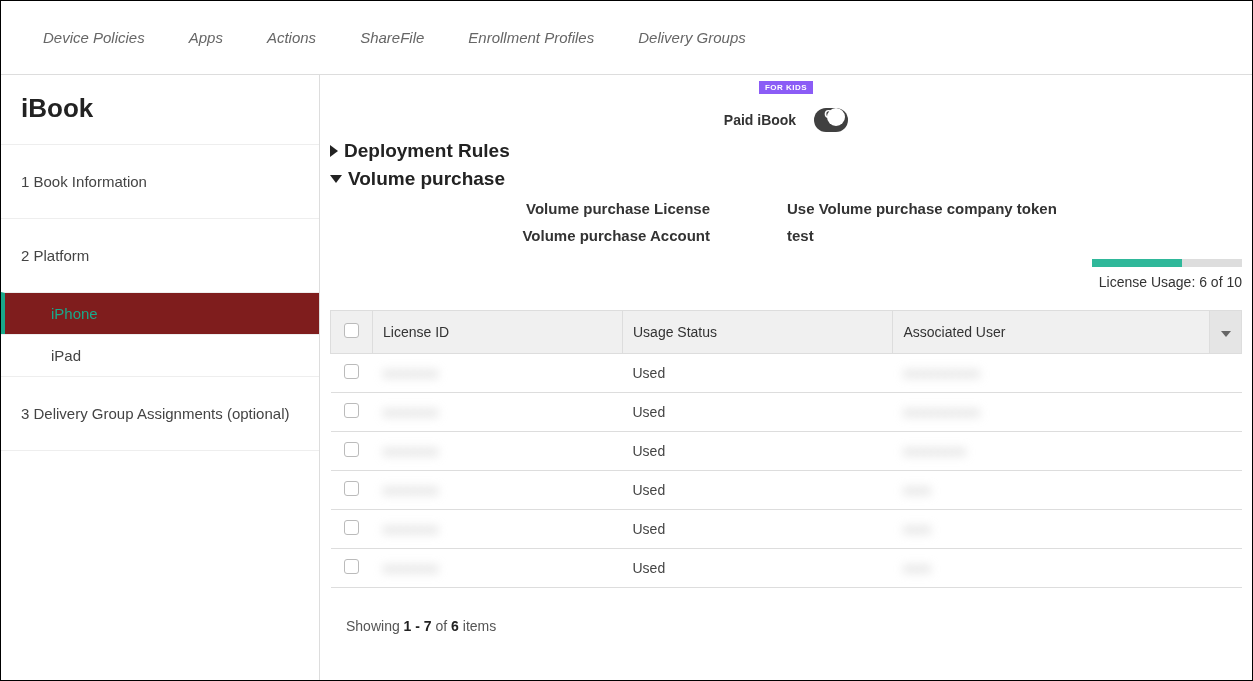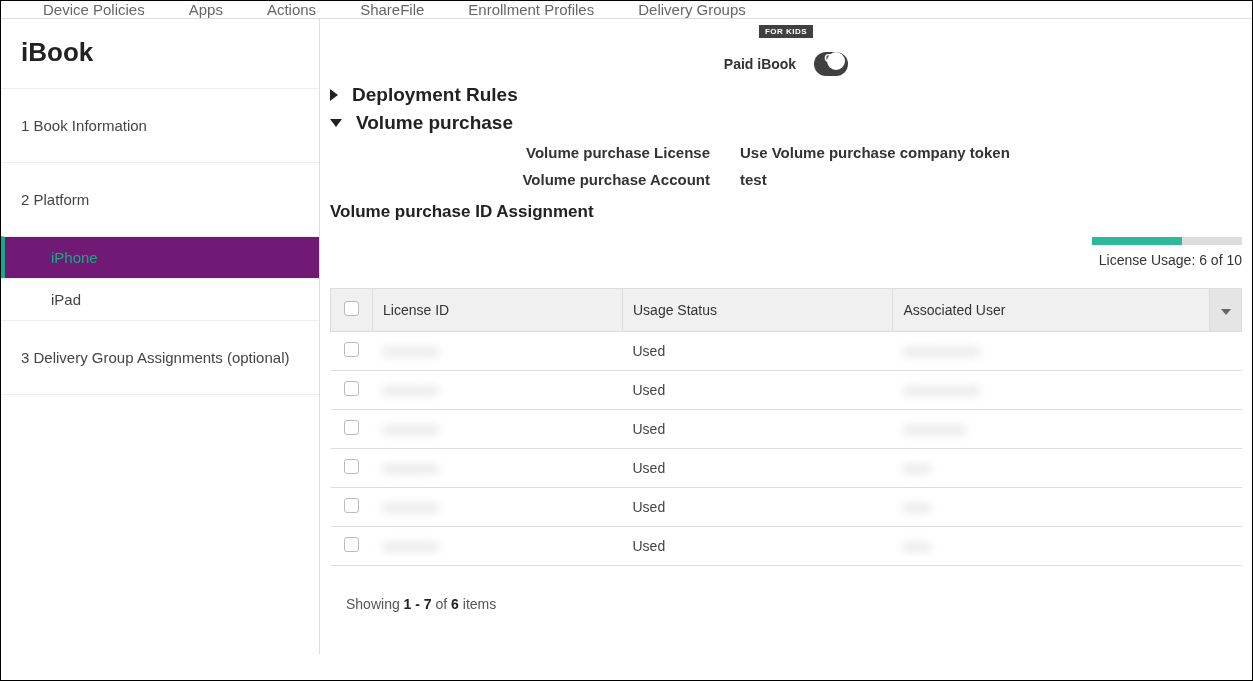--- a/index.html
+++ b/index.html
@@ -1,49 +1,49 @@
 <!DOCTYPE html>
 <html><head>
 <meta charset="utf-8">
 <style>
 * { box-sizing: border-box; margin: 0; padding: 0; }
 body { font-family: -apple-system, BlinkMacSystemFont, "Segoe UI", Helvetica, Arial, sans-serif; font-size: 14px; color: #333; background: #fff; }
 .container { width: 1253px; height: 681px; border: 1px solid #000; position: relative; overflow: hidden; }
 
 .top-tabs { display: flex; border-bottom: 1px solid #ddd; padding: 0 20px; }
-.top-tab { padding: 0 22px; color: #666; cursor: pointer; font-size: 15px; }
+.top-tab { padding: 28px 22px; color: #666; cursor: pointer; font-size: 15px; font-style: italic; }
 .top-tab.active { color: #222; font-weight: 600; border-bottom: 3px solid #222; }
 
 .main-area { display: flex; height: calc(100% - 44px); }
 
 .sidebar { width: 319px; border-right: 1px solid #ddd; display: flex; flex-direction: column; }
 .sidebar-title { font-size: 26px; font-weight: 600; padding: 18px 20px 20px 20px; color: #222; }
 .side-item { padding: 28px 20px; font-size: 15px; color: #444; border-top: 1px solid #eee; cursor: pointer; }
 .side-item:last-child { border-bottom: 1px solid #eee; }
 .side-sub { padding: 12px 20px 12px 50px; font-size: 15px; color: #444; border-top: 1px solid #eee; cursor: pointer; }
-.side-sub.active { background: #701a75; color: #1aa88a; border-left: 4px solid #1aa88a; padding-left: 46px; }
+.side-sub.active { background: #7f1d1d; color: #1aa88a; border-left: 4px solid #1aa88a; padding-left: 46px; }
 
 .content { flex: 1; padding: 0 10px 10px 10px; overflow: auto; position: relative; }
 
 .badge-area { text-align: center; margin-top: 2px; }
-.badge { display: inline-block; background: #404040; color: #fff; font-size: 8px; padding: 2px 6px; font-weight: bold; letter-spacing: 0.5px; }
+.badge { display: inline-block; background: #8b5cf6; color: #fff; font-size: 8px; padding: 2px 6px; font-weight: bold; letter-spacing: 0.5px; }
 
 .paid-row { display: flex; align-items: center; gap: 18px; justify-content: center; margin: 14px 0 8px 0; }
 .paid-label { font-weight: 600; color: #333; font-size: 14px; }
 
 .toggle { width: 34px; height: 24px; background: #404040; border-radius: 12px; position: relative; display: flex; cursor: pointer; }
 .toggle-knob { width: 18px; height: 18px; background: #fff; border-radius: 50%; position: absolute; right: 3px; }
 .toggle-text { color: #fff; font-size: 11px; font-weight: 600; margin-left: 10px; }
 
-.section-head { display: flex; align-items: center; gap: 14px; font-size: 19px; font-weight: 700; color: #222; margin: 6px 0; }
+.section-head { display: flex; align-items: center; gap: 6px; font-size: 19px; font-weight: 700; color: #222; margin: 6px 0; }
 .section-head .arrow { width: 0; height: 0; }
 .arrow.right { border-top: 6px solid transparent; border-bottom: 6px solid transparent; border-left: 8px solid #222; }
 .arrow.down { border-left: 6px solid transparent; border-right: 6px solid transparent; border-top: 8px solid #222; }
 
-.kv-row { display: flex; margin: 10px 0; }
+.kv-row { display: flex; margin: 10px 0; gap: 47px; }
 .kv-label { width: 410px; text-align: right; font-weight: 600; color: #333; font-size: 15px; padding-right: 30px; }
 .kv-value { font-weight: 600; color: #333; font-size: 15px; }
 
 .subheading { font-size: 17px; font-weight: 700; color: #222; margin: 14px 0 10px 0; }
 
 .usage-area { text-align: right; margin: 10px 0 20px 0; }
 .usage-bar { display: inline-block; width: 150px; height: 8px; background: #ddd; position: relative; vertical-align: middle; }
 .usage-fill { background: #2fb89a; height: 8px; width: 60%; }
 .usage-text { font-size: 14px; color: #333; margin-top: 4px; }
 
@@ -109,21 +109,20 @@
 
     <div class="kv-row">
       <div class="kv-label">Volume purchase License</div>
       <div class="kv-value">Use Volume purchase company token</div>
     </div>
     <div class="kv-row">
       <div class="kv-label">Volume purchase Account</div>
       <div class="kv-value">test</div>
     </div>
 
-    <div class="subheading">Volume purchase ID Assignment</div>
 
     <div class="usage-area">
       <div class="usage-bar"><div class="usage-fill"></div></div>
       <div class="usage-text">License Usage: 6 of 10</div>
     </div>
 
     <table class="table">
       <thead>
         <tr>
           <th class="check-col"><span class="check"></span></th>

